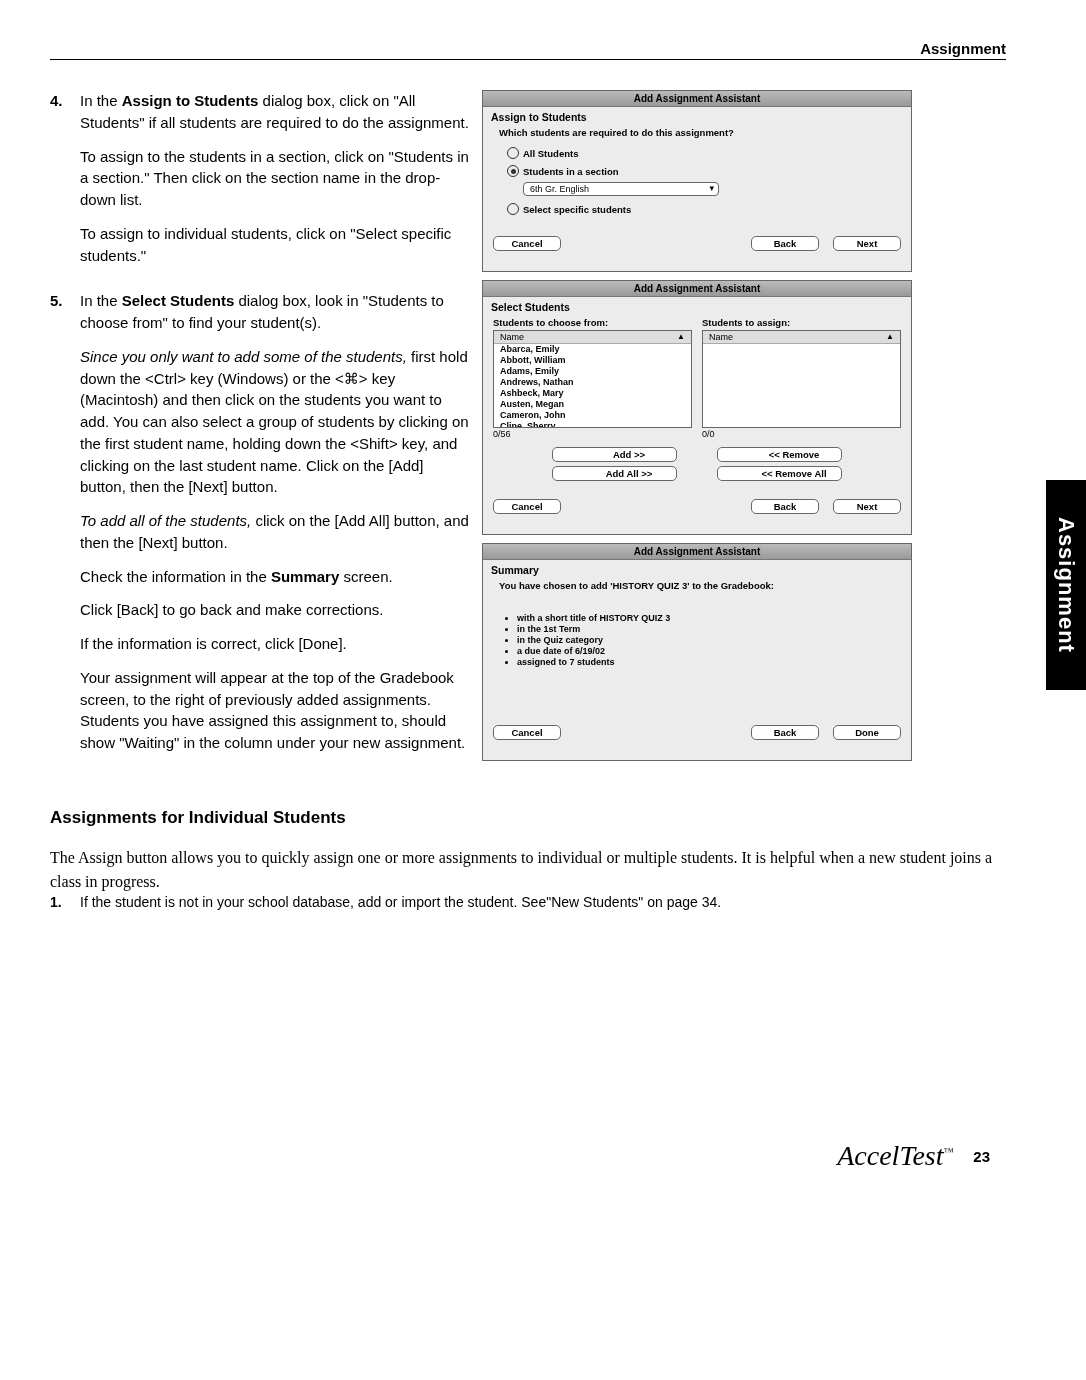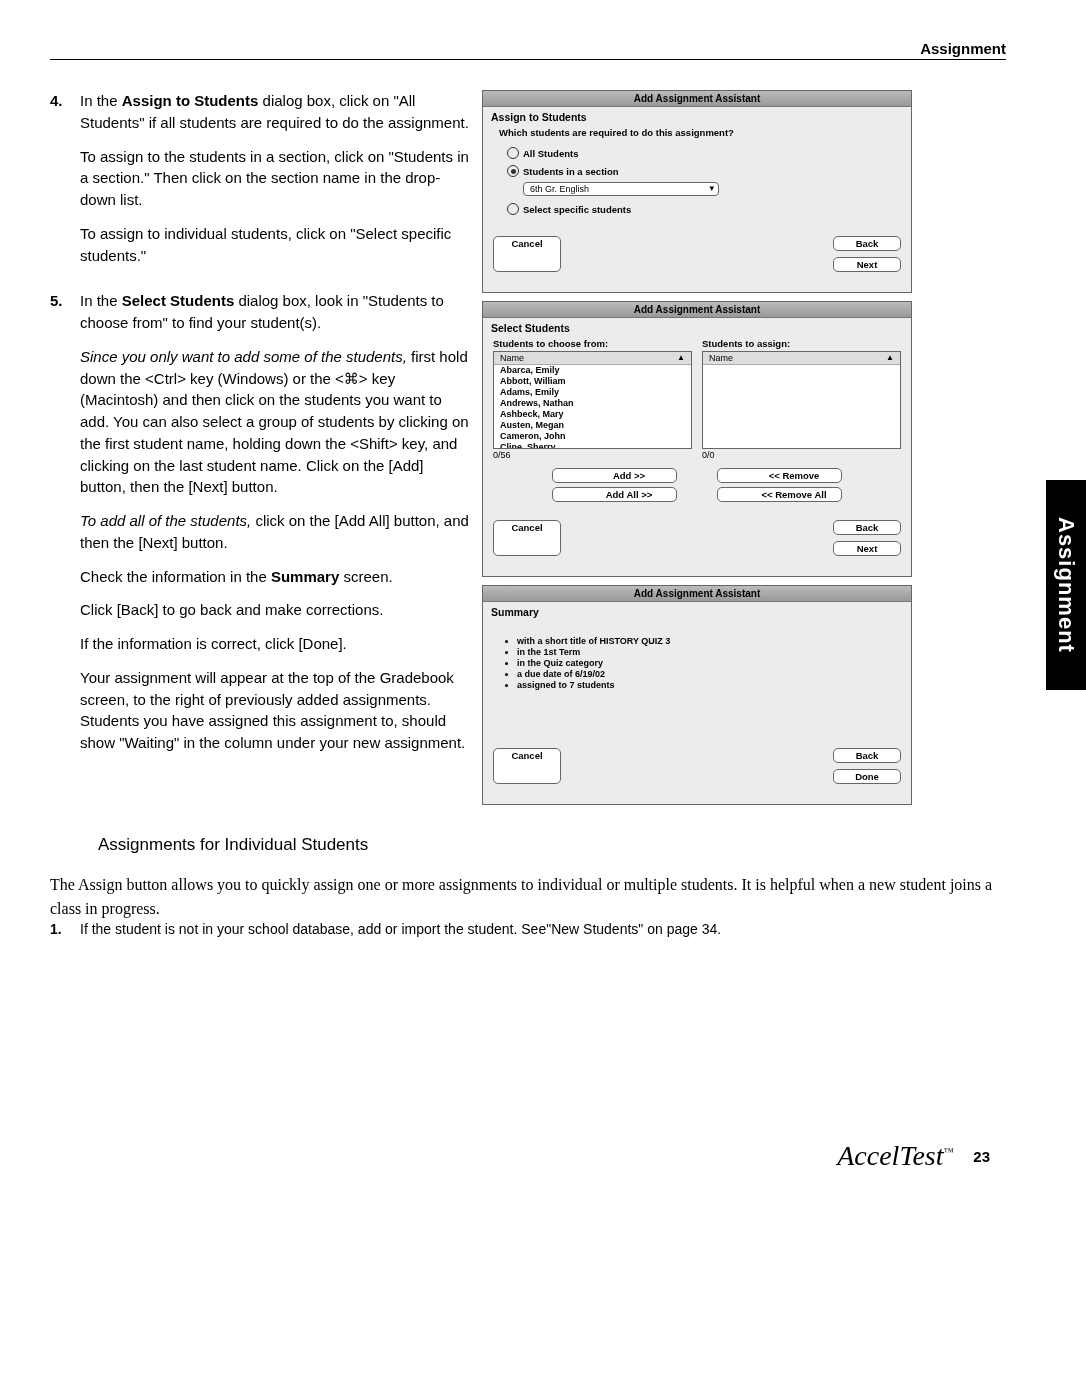--- a/index.html
+++ b/index.html
@@ -67,25 +67,24 @@
     font-size: 22px;
     writing-mode: vertical-rl;
     text-align: center;
     display: flex;
     align-items: center;
     justify-content: center;
     letter-spacing: 1px;
   }
 
   .section-heading {
-    font-weight: normal;
+    font-weight: bold;
     font-size: 17px;
     margin-top: 30px;
     margin-bottom: 18px;
-    margin-left: 48px;
   }
   .body-text {
     font-family: Georgia, 'Times New Roman', serif;
     font-size: 16px;
     line-height: 1.5;
     margin-bottom: 0;
   }
 
   .footer {
     position: absolute;
@@ -159,21 +158,21 @@
     content: '▾';
     position: absolute;
     right: 4px; top: 0;
     font-size: 9px;
   }
   .btnrow {
     display: flex;
     justify-content: space-between;
     padding: 18px 10px 20px;
   }
-  .btnrow .right { display: flex; gap: 6px; flex-direction: column; }
+  .btnrow .right { display: flex; gap: 14px; }
   .mbtn {
     background: #fff;
     border: 1px solid #666;
     border-radius: 5px;
     padding: 1px 12px;
     font-size: 9.5px;
     font-weight: bold;
     font-family: inherit;
     min-width: 42px;
     text-align: center;
@@ -348,20 +347,21 @@
           <span class="right">
             <span class="mbtn">Back</span>
             <span class="mbtn">Next</span>
           </span>
         </div>
       </div>
 
       <div class="dialog">
         <div class="titlebar">Add Assignment Assistant</div>
         <div class="section-title">Summary</div>
+        <div class="subtext">You have chosen to add 'HISTORY QUIZ 3' to the Gradebook:</div>
         <ul class="bullets">
           <li>with a short title of HISTORY QUIZ 3</li>
           <li>in the 1st Term</li>
           <li>in the Quiz category</li>
           <li>a due date of 6/19/02</li>
           <li>assigned to 7 students</li>
         </ul>
         <div class="btnrow">
           <span class="mbtn">Cancel</span>
           <span class="right">

